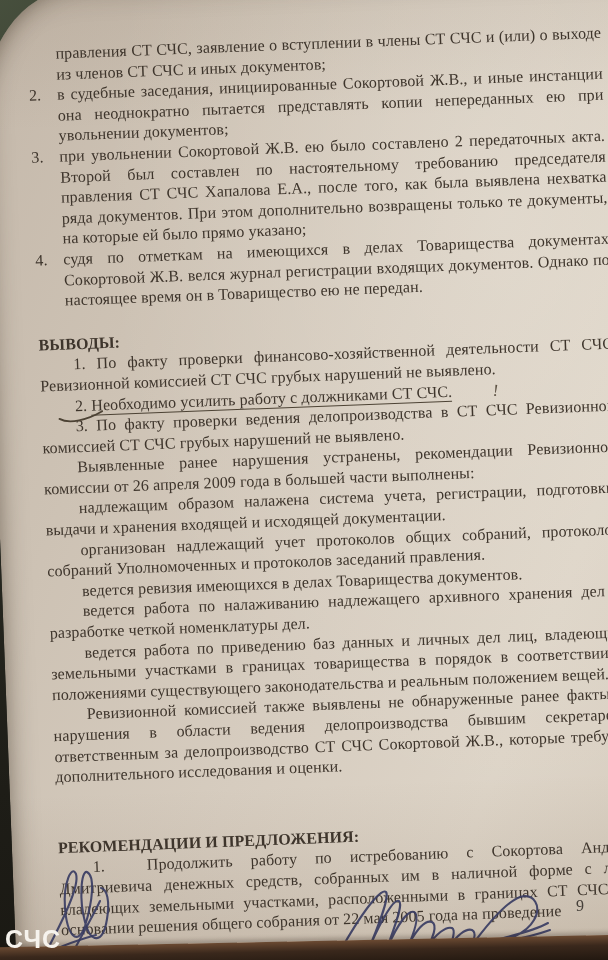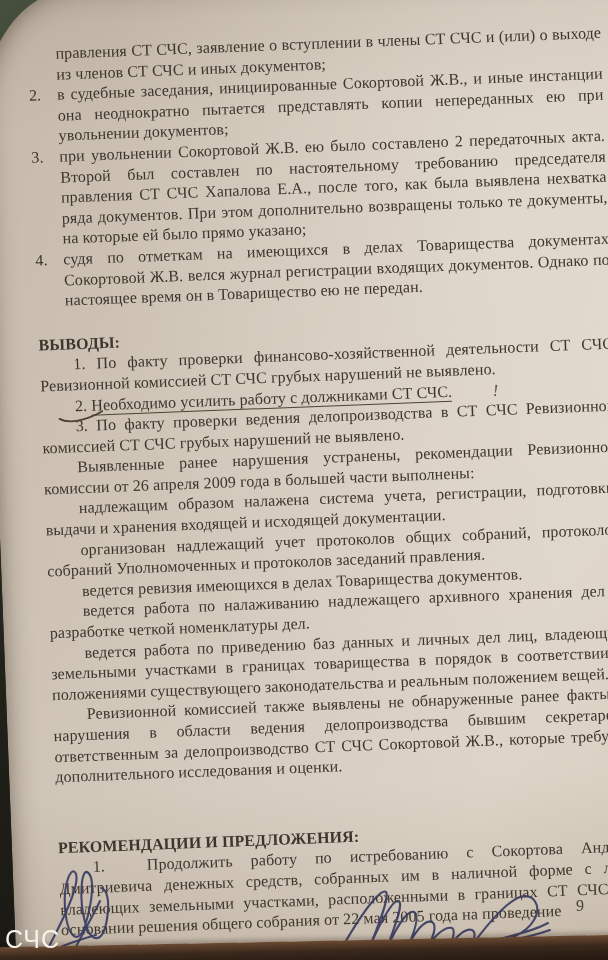--- a/index.html
+++ b/index.html
@@ -50,21 +50,21 @@
   .page-number{position:absolute;left:576px;top:897px;z-index:5;font-family:"Liberation Serif",serif;font-size:16px;color:#46403a;}
   .table-strip{
     position:absolute;z-index:6;left:-12px;bottom:-17px;width:650px;height:36px;
     transform:rotate(-1.15deg);
     background:linear-gradient(to bottom, #6b4a32 0%, #3a281c 28%, #221810 70%);
     box-shadow:0 -3px 4px rgba(30,20,12,0.25);
   }
   .watermark{
     position:absolute;z-index:7;left:5px;top:925px;
     font-family:"Liberation Sans","DejaVu Sans",sans-serif;
-    font-size:25px;color:#f6f3ed;letter-spacing:1px;
+    font-size:25px;color:#f6f3ed;letter-spacing:1px;font-weight:bold;
   }
 </style>
 </head>
 <body>
 
 <div class="photo">
 
   <div class="paper">
     <div class="content">
 

